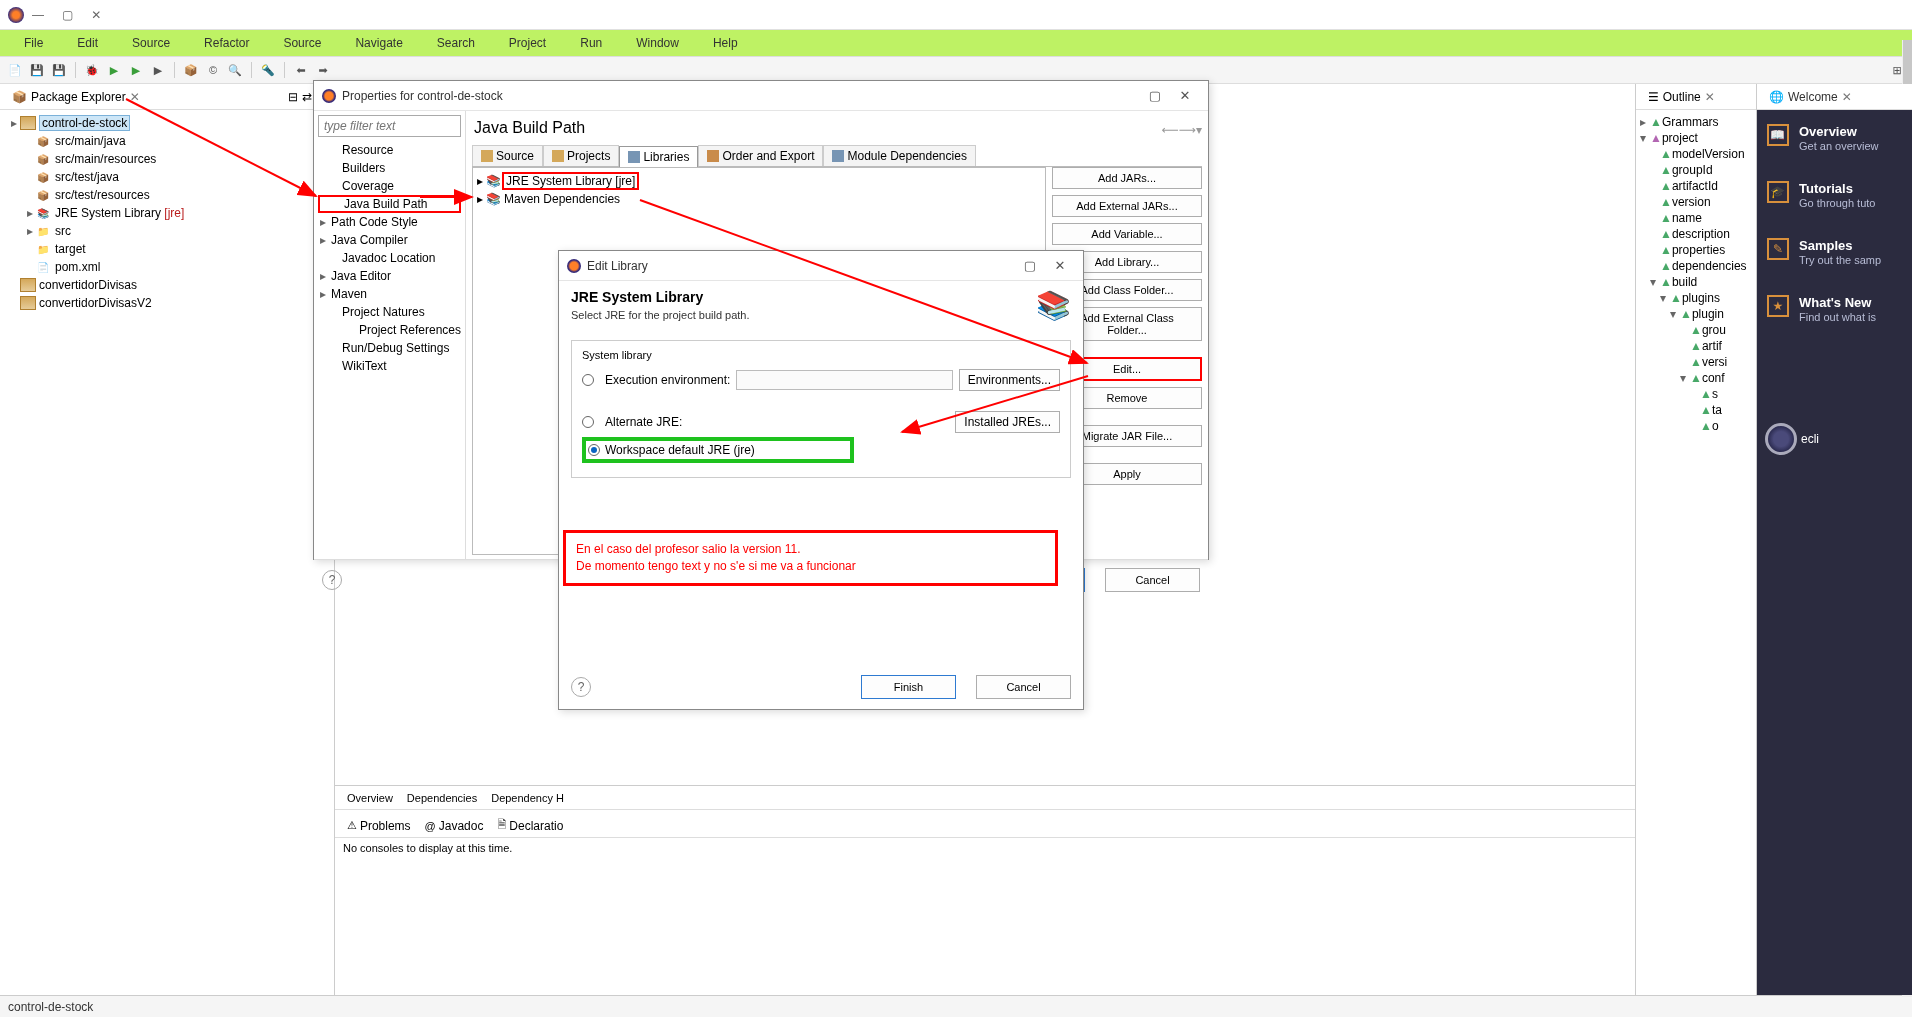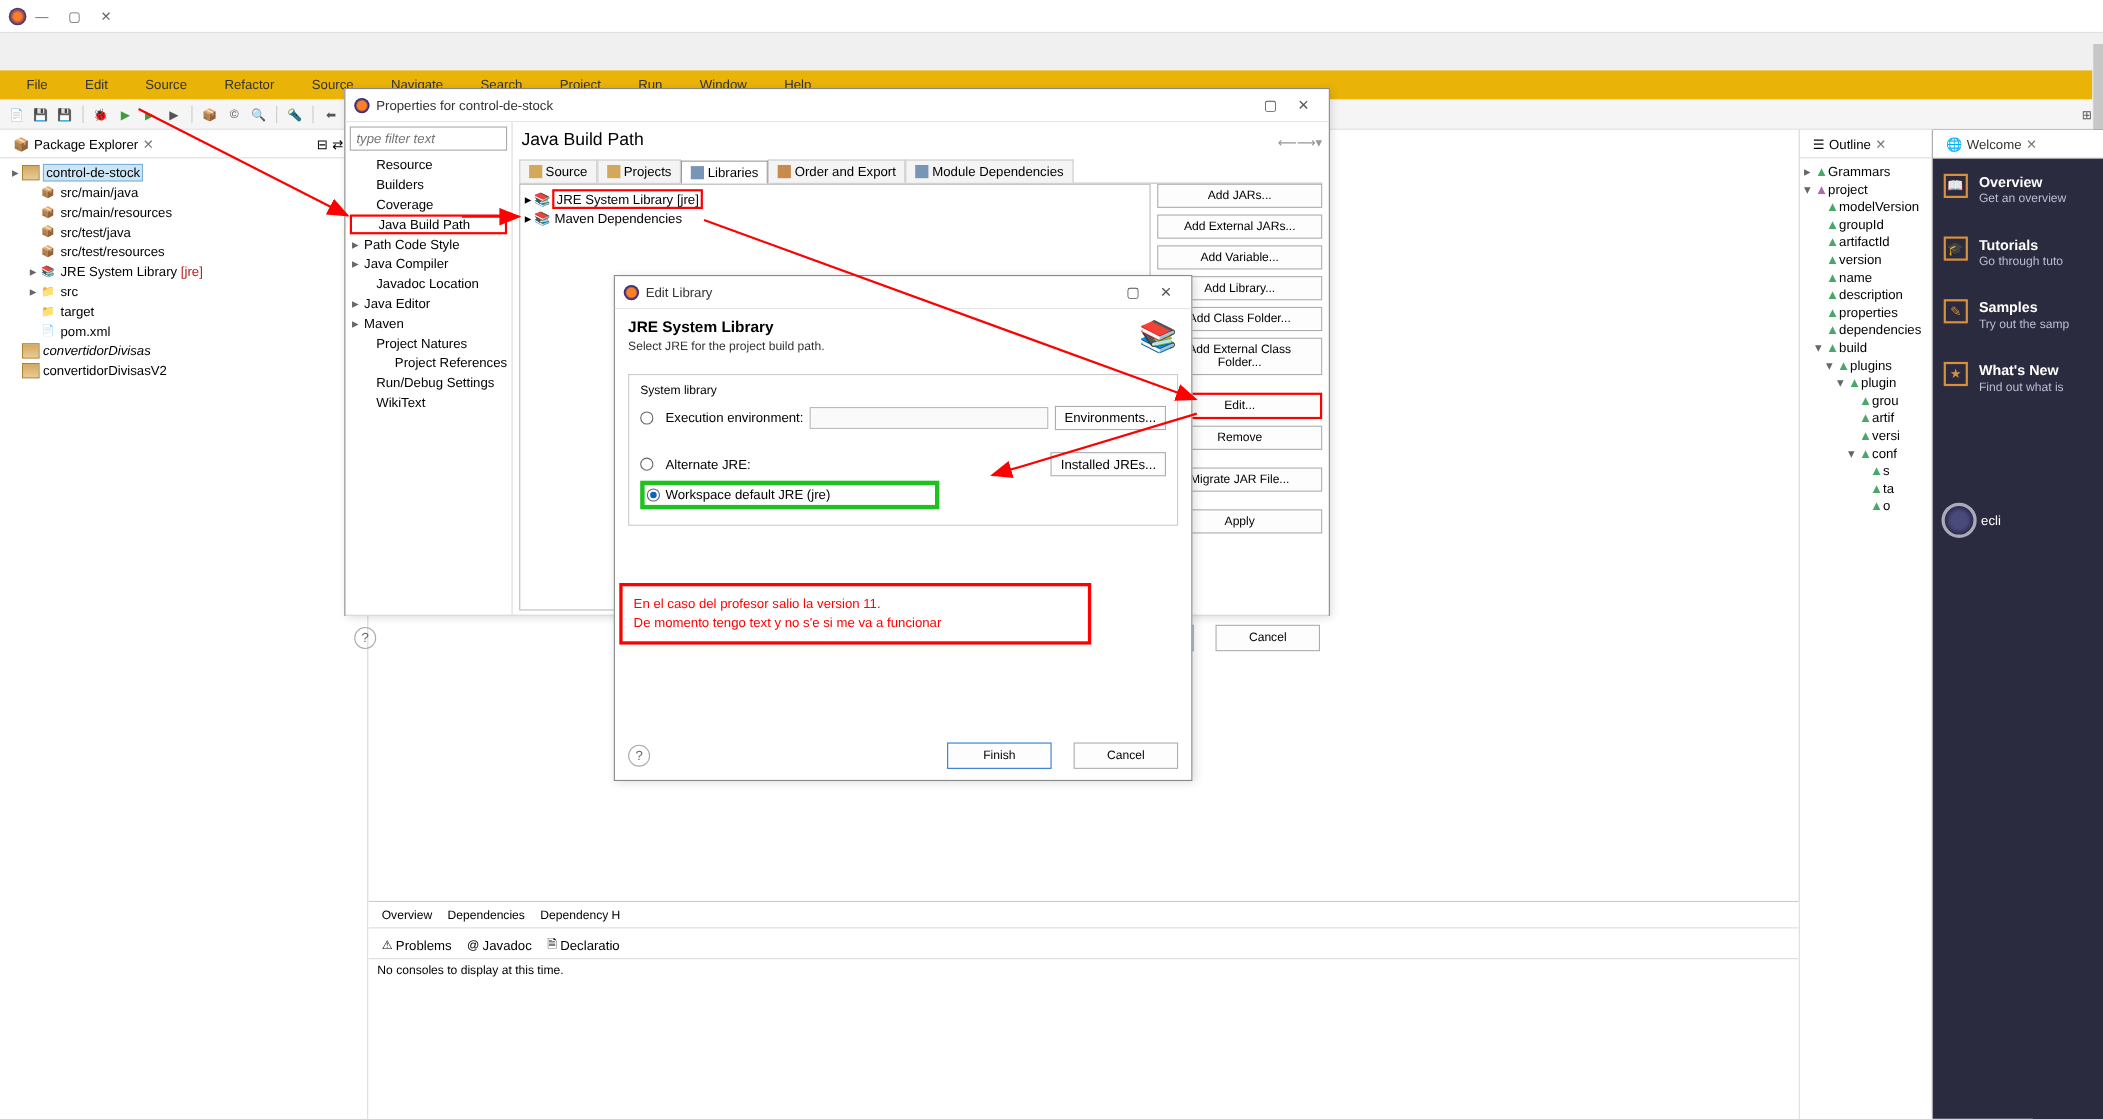--- a/index.html
+++ b/index.html
@@ -1,21 +1,21 @@
 <!DOCTYPE html>
 <html><head>
 <meta charset="utf-8">
 <style>
 * { box-sizing: border-box; margin: 0; padding: 0; font-family: "Segoe UI", Tahoma, sans-serif; font-size: 12px; }
 body { background: #f0f0f0; width: 1912px; height: 1017px; overflow: hidden; position: relative; }
 .titlebar { height: 30px; background: #fff; display: flex; align-items: center; padding: 0 8px; border-bottom: 1px solid #e0e0e0; }
 .titlebar .logo { width: 16px; height: 16px; background: radial-gradient(circle,#FF7F27 30%,#372B7A 70%); border-radius: 50%; margin-right: 8px; }
 .titlebar .title { flex: 1; color: #555; }
 .titlebar .winbtns { display: flex; gap: 18px; color: #666; font-size: 14px; }
-.menubar { height: 26px; background: #eab308; display: flex; align-items: center; padding: 0 8px; gap: 2px; margin-top: 34px; }
+.menubar { height: 26px; background: #bef264; display: flex; align-items: center; padding: 0 8px; gap: 2px; }
 .menubar span { padding: 3px 8px; color: #333; }
 .toolbar { height: 28px; background: #f5f5f5; border-top: 1px solid #ddd; border-bottom: 1px solid #ddd; display: flex; align-items: center; padding: 0 6px; gap: 4px; }
 .toolbar .tbbtn { width: 18px; height: 18px; display: inline-flex; align-items: center; justify-content: center; font-size: 11px; color: #555;}
 .toolbar .sep { width: 1px; height: 16px; background: #ccc; margin: 0 3px; }
 .toolbar .spacer { flex: 1; }
 .main { display: flex; height: calc(100% - 30px - 26px - 28px - 22px); }
 .pkgpanel { width: 335px; background: #fff; border-right: 1px solid #ccc; display: flex; flex-direction: column; }
 .panelhead { height: 26px; display: flex; align-items: center; padding: 0 6px; border-bottom: 1px solid #ddd; gap: 4px;}
 .panelhead .tab { display: flex; align-items: center; gap: 4px; padding: 2px 6px; background: #fff; }
 .panelhead .close { color:#777; }
@@ -195,21 +195,21 @@
         <div class="row" style="padding-left: 20px;">
           <span class="tw"></span>
           <span class="ico folder">📁</span>
           <span class="">target</span>
         </div>
         <div class="row" style="padding-left: 20px;">
           <span class="tw"></span>
           <span class="ico file">📄</span>
           <span class="">pom.xml</span>
         </div>
-        <div class="row" style="padding-left: 4px; font-style: italic;">
+        <div class="row" style="padding-left: 4px;">
           <span class="tw"></span>
           <span class="ico proj"></span>
           <span class="">convertidorDivisas</span>
         </div>
         <div class="row" style="padding-left: 4px;">
           <span class="tw"></span>
           <span class="ico proj"></span>
           <span class="">convertidorDivisasV2</span>
         </div>
       </div>
@@ -556,21 +556,21 @@
   <div style="position:absolute; bottom:10px; left:12px; right:12px; display:flex; align-items:center;">
     <span class="help" style="width:20px;height:20px;border:1px solid #aaa;border-radius:50%;text-align:center;line-height:18px;color:#666;">?</span>
     <span style="flex:1"></span>
     <div class="dlgbtns">
       <button class="primary">Finish</button>
       <button>Cancel</button>
     </div>
   </div>
 </div>
 
-<div class="redtext" style="left:563px; top:530px; width:429px;">
+<div class="redtext" style="left:563px; top:530px; width:495px;">
   <div>En el caso del profesor salio la version 11.</div>
   <div>De momento tengo text y no s'e si me va a funcionar</div>
 </div>
 
 <svg class="arrows" width="1912" height="1017">
   <defs>
       <marker id="ah" markerWidth="10" markerHeight="8" refX="9" refY="4" orient="auto">
         <path d="M0,0 L10,4 L0,8 Z" fill="red"></path>
       </marker>
     </defs>

